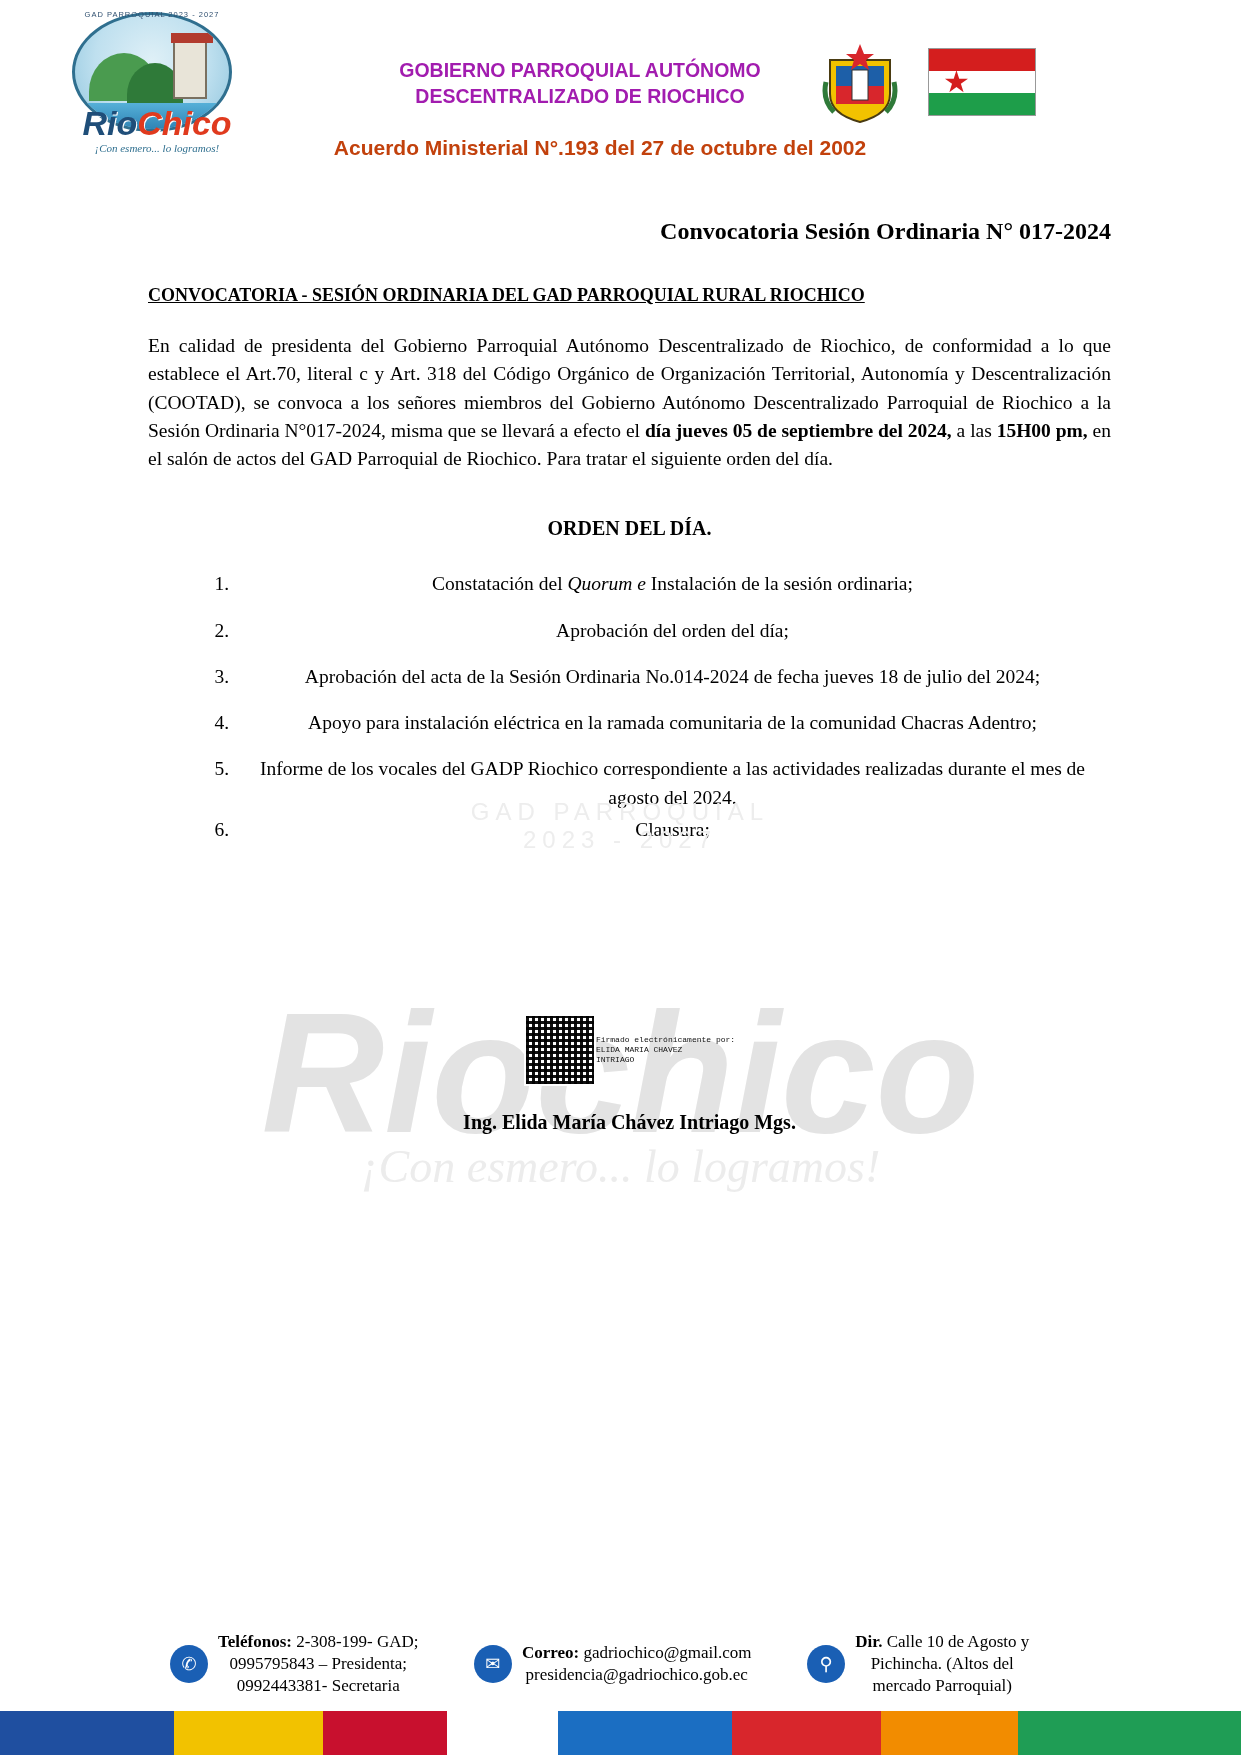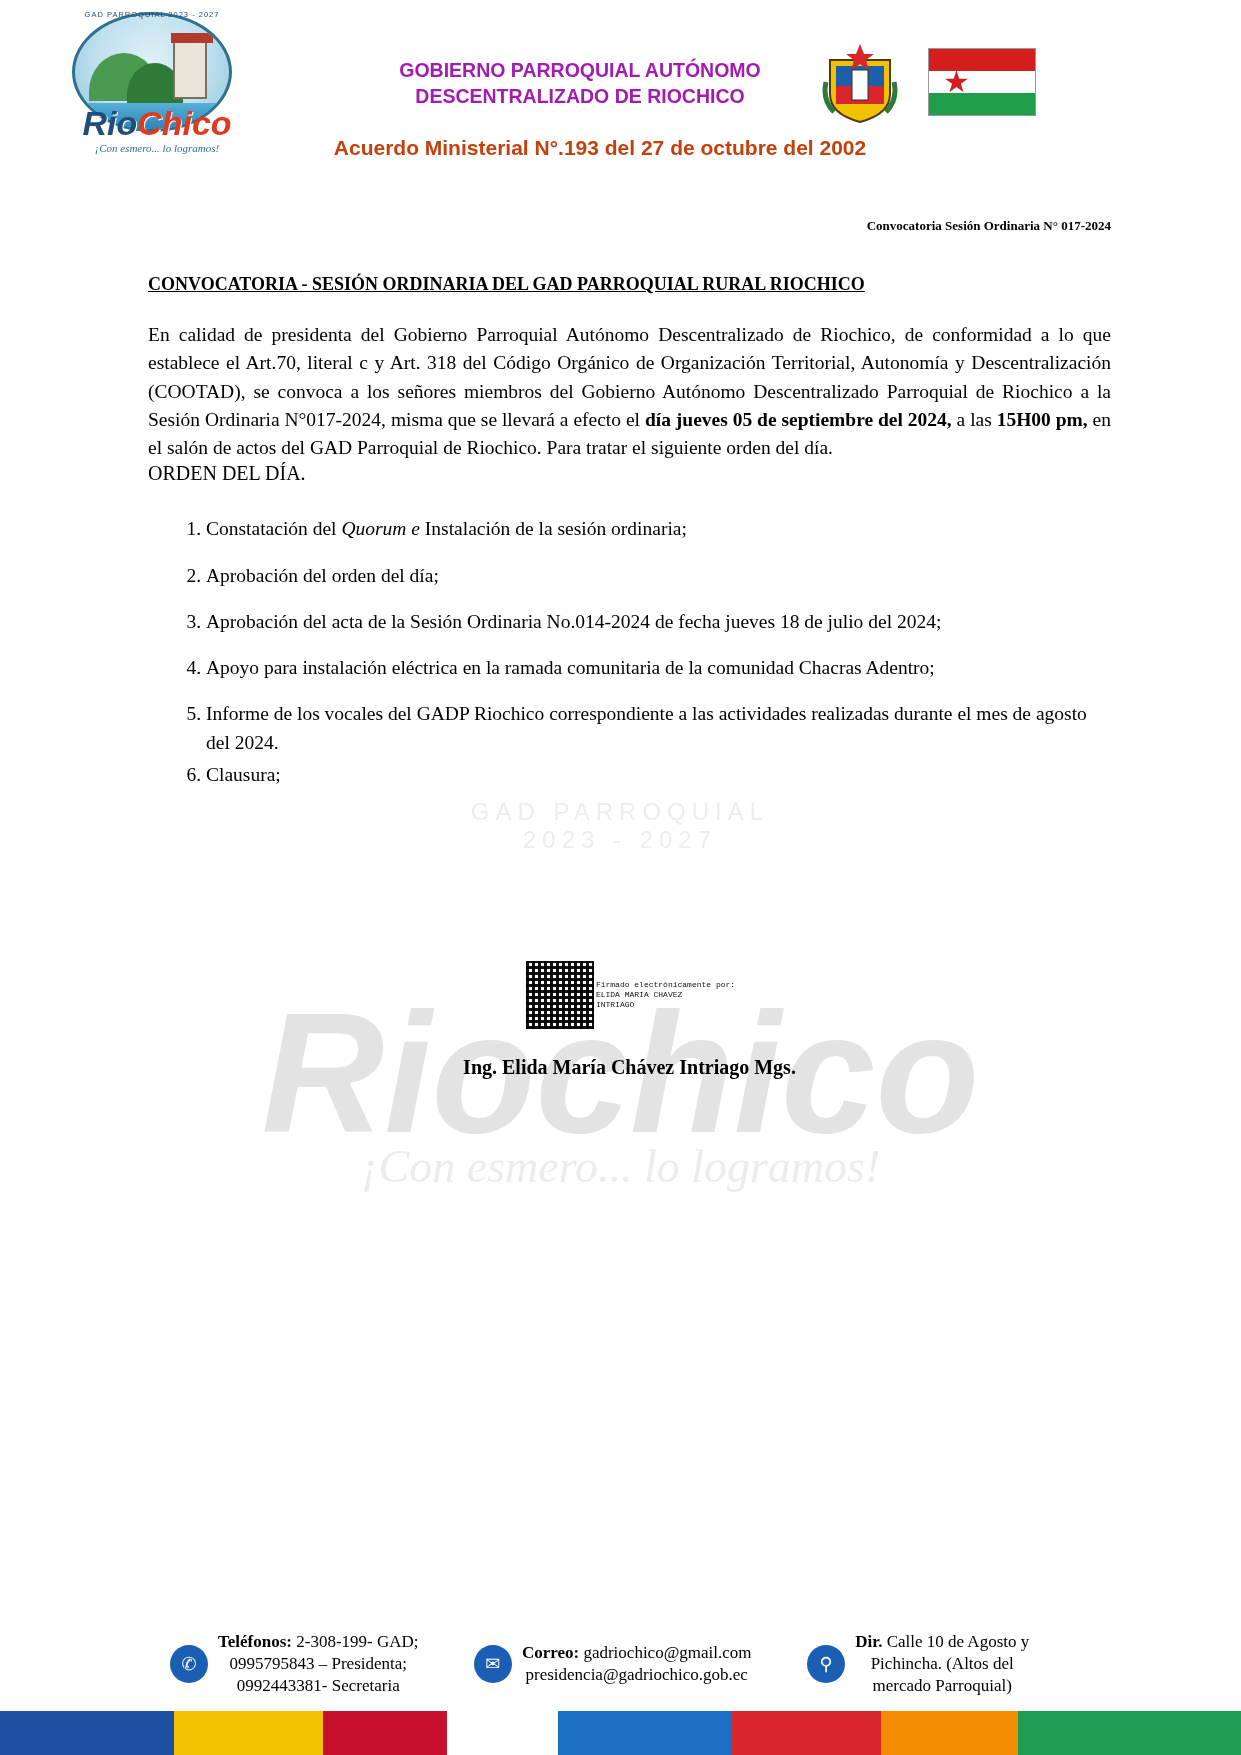--- a/index.html
+++ b/index.html
@@ -114,48 +114,50 @@
   }
 
   
   .sheet {
     position:relative;
     padding: 0 130px 0 148px;
   }
   .conv-num {
     text-align:right;
     font-weight:bold;
-    font-size:13px;
+    font-size:24px;
     margin-top: 22px;
     padding-right: 0px;
   }
   .doc-title {
     text-align:left;
     font-weight:bold;
     font-size:18px;
     text-decoration:underline;
     margin-top: 40px;
   }
   p.body-text {
     margin: 26px 0 0 0;
     font-size:19.5px;
     line-height:1.45;
     text-align:justify;
   }
   .orden-title {
-    font-weight:normal;
+    text-align:center;
+    font-weight:bold;
     font-size:20px;
+    margin-top: 44px;
   }
   ol.orden {
     margin: 30px 0 0 0;
     padding-left: 58px;
     font-size:19.5px;
     line-height:1.45;
   }
-  ol.orden li { margin-bottom: 18px; text-align:left; }
+  ol.orden li { margin-bottom: 18px; text-align:center;margin-left:28px; }
   ol.orden li:last-child { margin-bottom:0; }
   ol.orden li.tight { margin-bottom: 4px; }
   .it { font-style:italic; }
   b { font-weight:bold; }
 
   
   .watermark {
     position:absolute;
     left: 0; top: 770px;
     width: 1241px; height: 260px;

